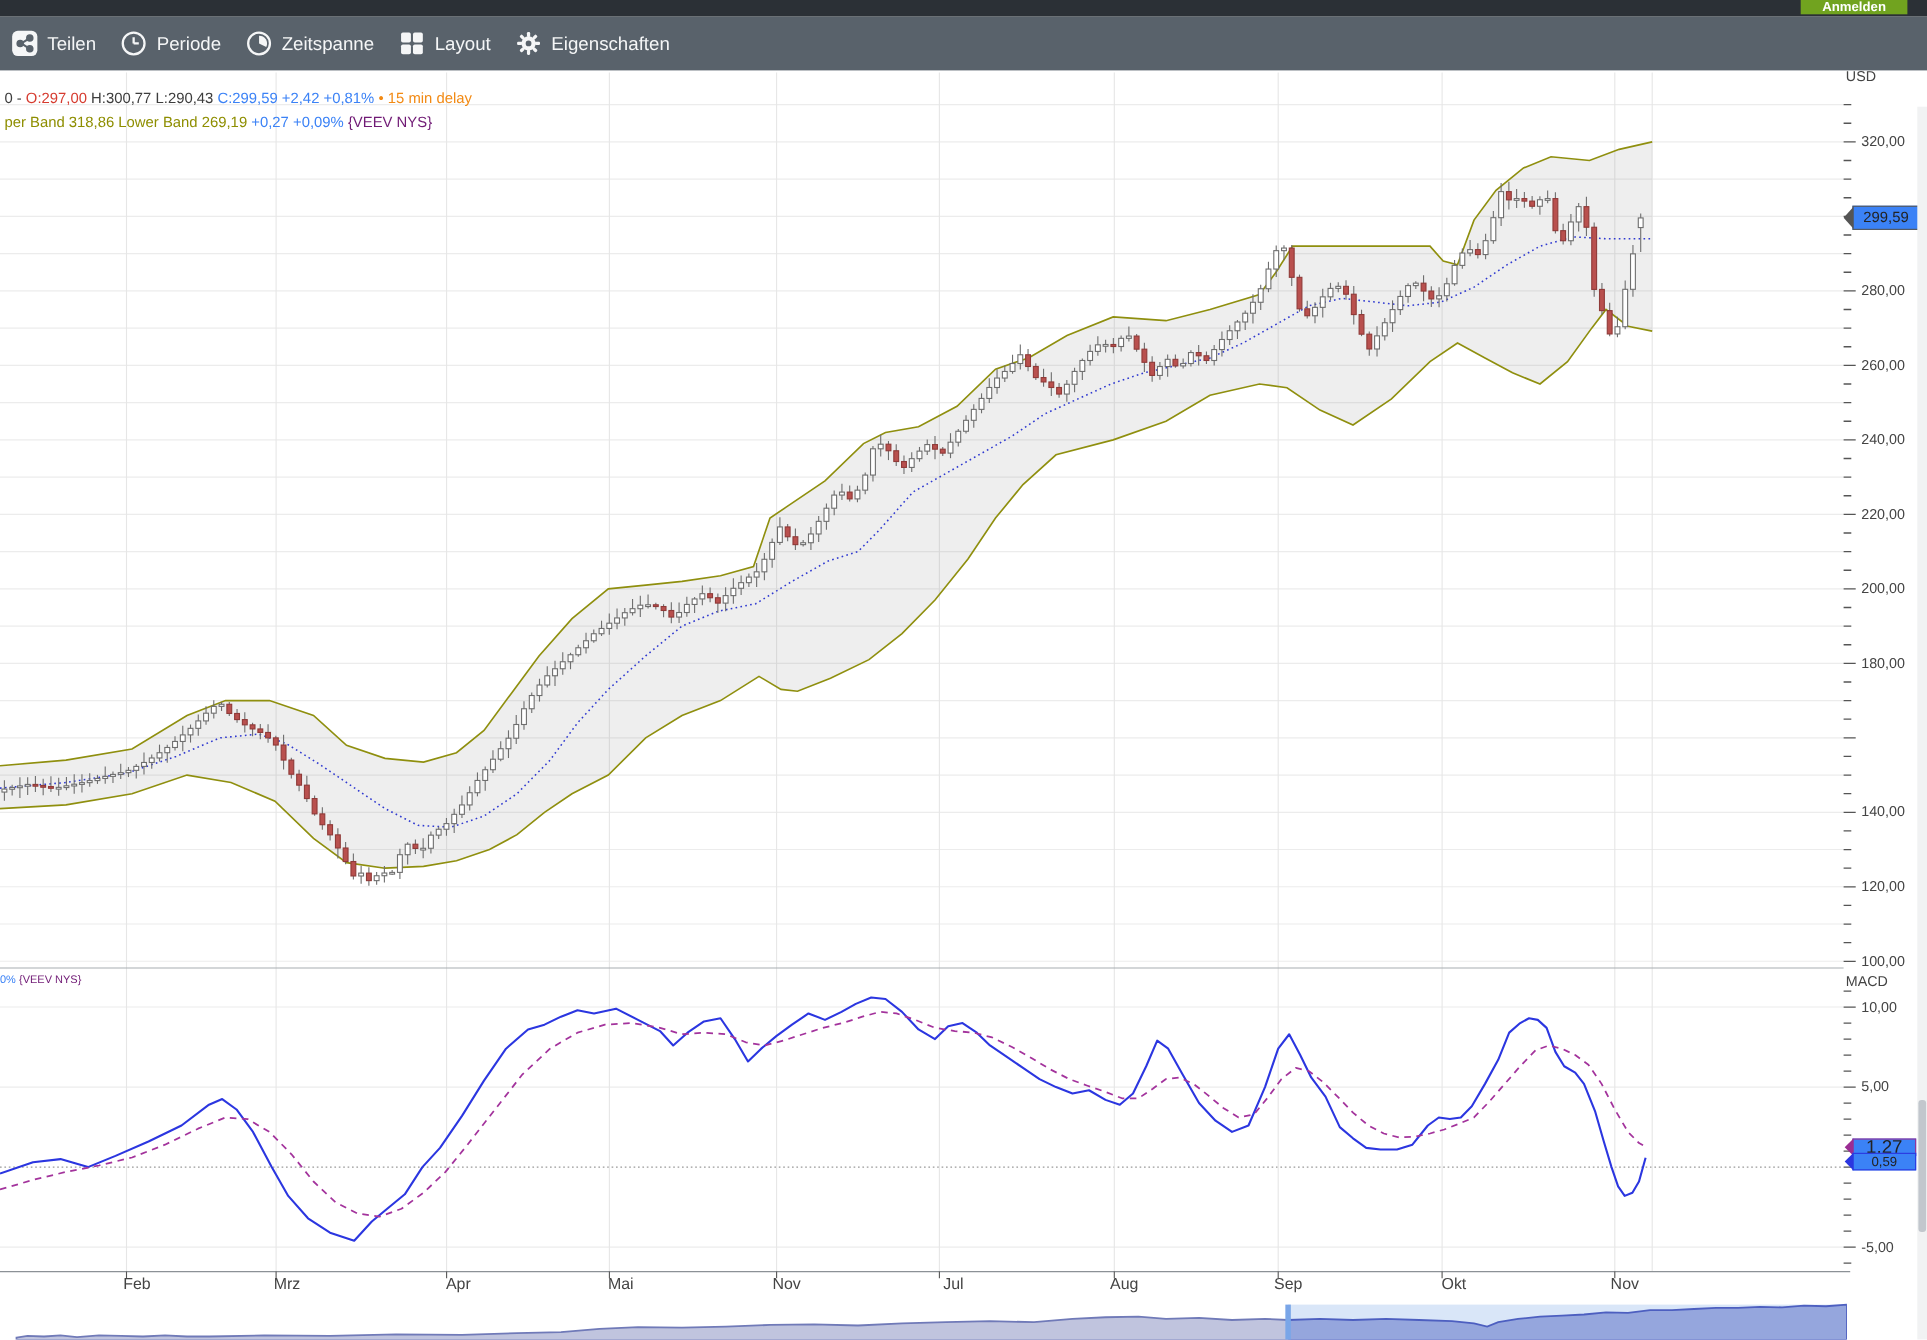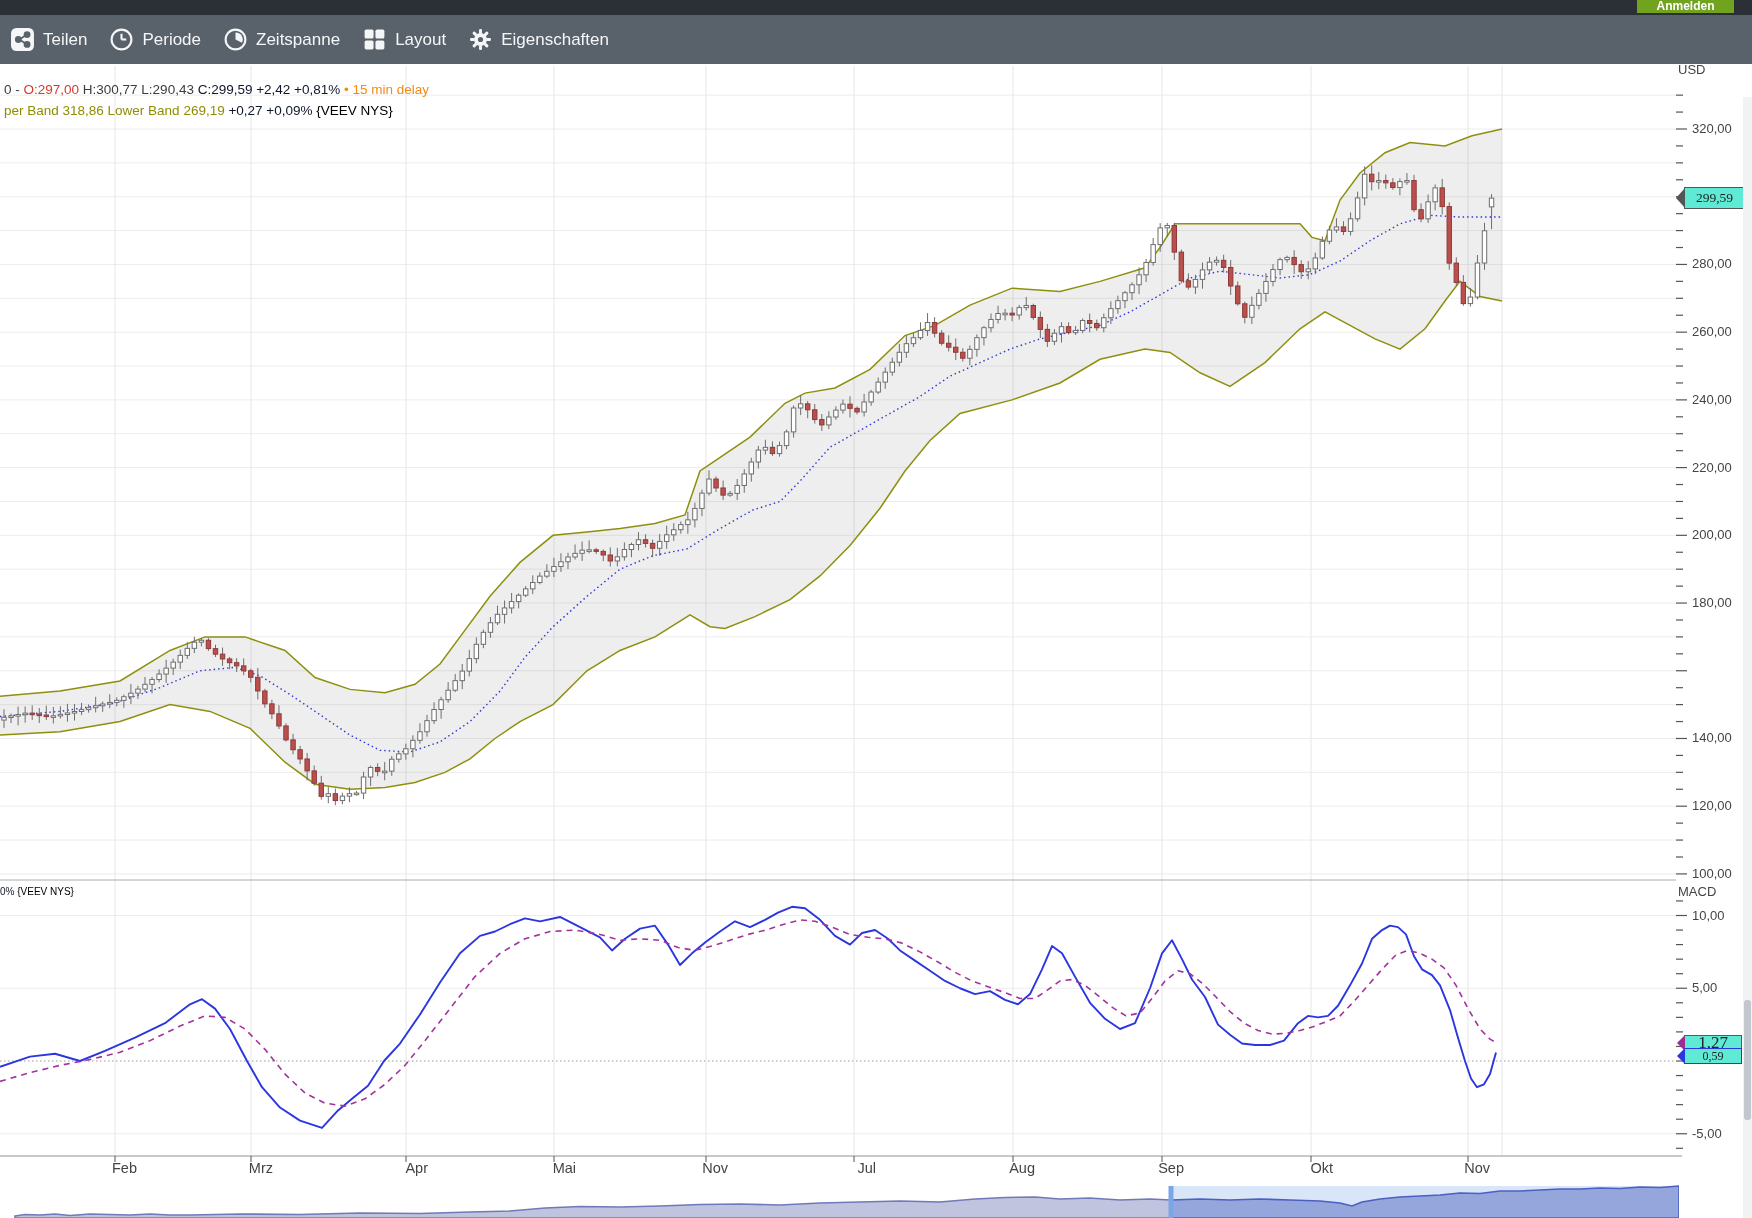--- a/index.html
+++ b/index.html
@@ -12,29 +12,29 @@
   
   #toolbar{position:absolute;left:0;top:15px;width:1752px;height:49px;background:#59626b;z-index:6;
        display:flex;align-items:center;padding-left:10px;box-sizing:border-box;gap:22px;}
   .tb-item{display:flex;align-items:center;gap:8px;color:#f5f6f7;font-size:17px;cursor:pointer;}
   .tb-item svg{display:block;}
   
   .hdr{position:absolute;left:4px;font-size:13.5px;z-index:4;white-space:pre;}
   #hdr1{top:82px;}
   #hdr2{top:103px;}
   #macd-hdr{position:absolute;left:0px;top:886px;font-size:10px;z-index:4;white-space:pre;}
-  .c-dark{color:#3d3d3d;} .c-red{color:#d63b2f;} .c-green{color:#0f172a;}
-  .c-orange{color:#f28a14;} .c-olive{color:#8e8e00;} .c-gray{color:#000000;}
+  .c-dark{color:#3d3d3d;} .c-red{color:#d63b2f;} .c-green{color:#3b82f6;}
+  .c-orange{color:#f28a14;} .c-olive{color:#8e8e00;} .c-gray{color:#701a75;}
   
   .axlab{position:absolute;font-size:13px;color:#444;height:16px;line-height:16px;z-index:3;}
   .axtitle{position:absolute;font-size:13px;color:#444;z-index:3;}
   .month{position:absolute;top:1160px;width:44px;text-align:right;font-size:14.5px;color:#444;z-index:3;}
   
-  .badge{position:absolute;left:1684px;width:59px;background:#5eead4;z-index:5;
-         text-align:center;color:#222;font-family:Liberation Serif, serif;}
+  .badge{position:absolute;left:1684px;width:59px;background:#3b82f6;z-index:5;
+         text-align:center;color:#222;}
   .badge .tri{position:absolute;top:50%;transform:translateY(-50%);width:0;height:0;}
   #price-badge{top:187px;height:20px;line-height:20px;font-size:13.5px;border:1.5px solid #555;}
   #price-badge .tri{left:-9px;border-top:10px solid transparent;border-bottom:10px solid transparent;border-right:9px solid #555;}
   #sig-badge{top:1035px;height:14px;line-height:14px;font-size:17px;border:1.5px solid #9b2d93;width:56px;}
   #sig-badge .tri{left:-8px;border-top:8px solid transparent;border-bottom:8px solid transparent;border-right:8px solid #9b2d93;}
   #macd-badge{top:1048px;height:14px;line-height:14px;font-size:12px;border:1.5px solid #2b36e0;width:56px;}
   #macd-badge .tri{left:-8px;border-top:8px solid transparent;border-bottom:8px solid transparent;border-right:8px solid #2b36e0;}
   
   #vscroll{position:absolute;right:0;top:97px;width:9px;height:1121px;background:#f1f2f3;z-index:6;}
   #vthumb{position:absolute;left:1px;width:7px;border-radius:3px;background:#c2c7cd;}

